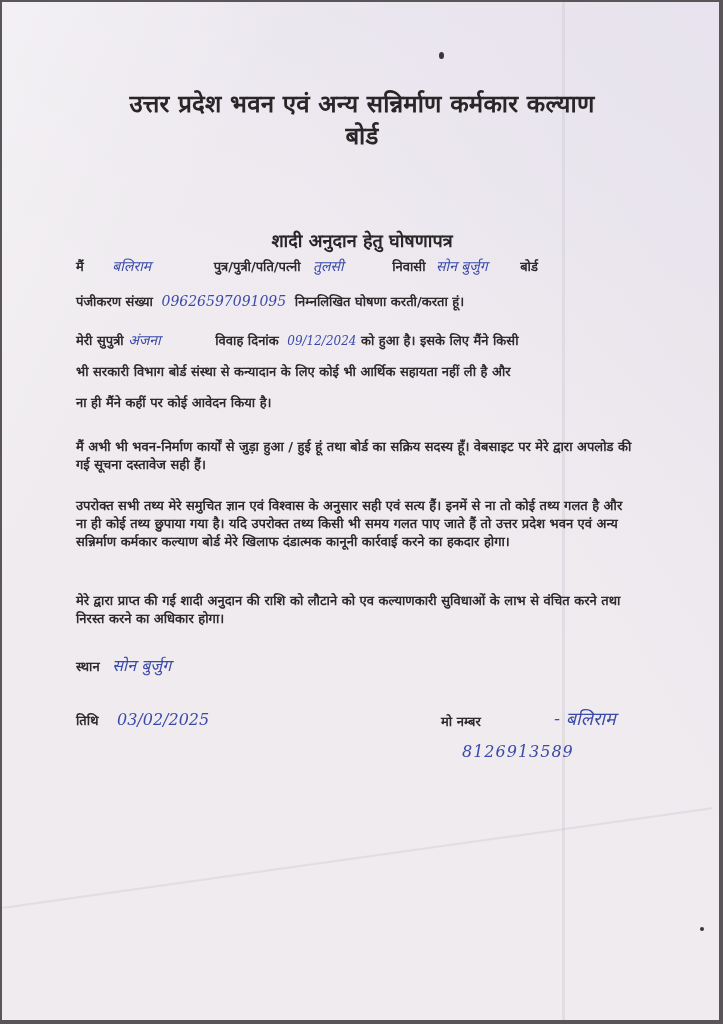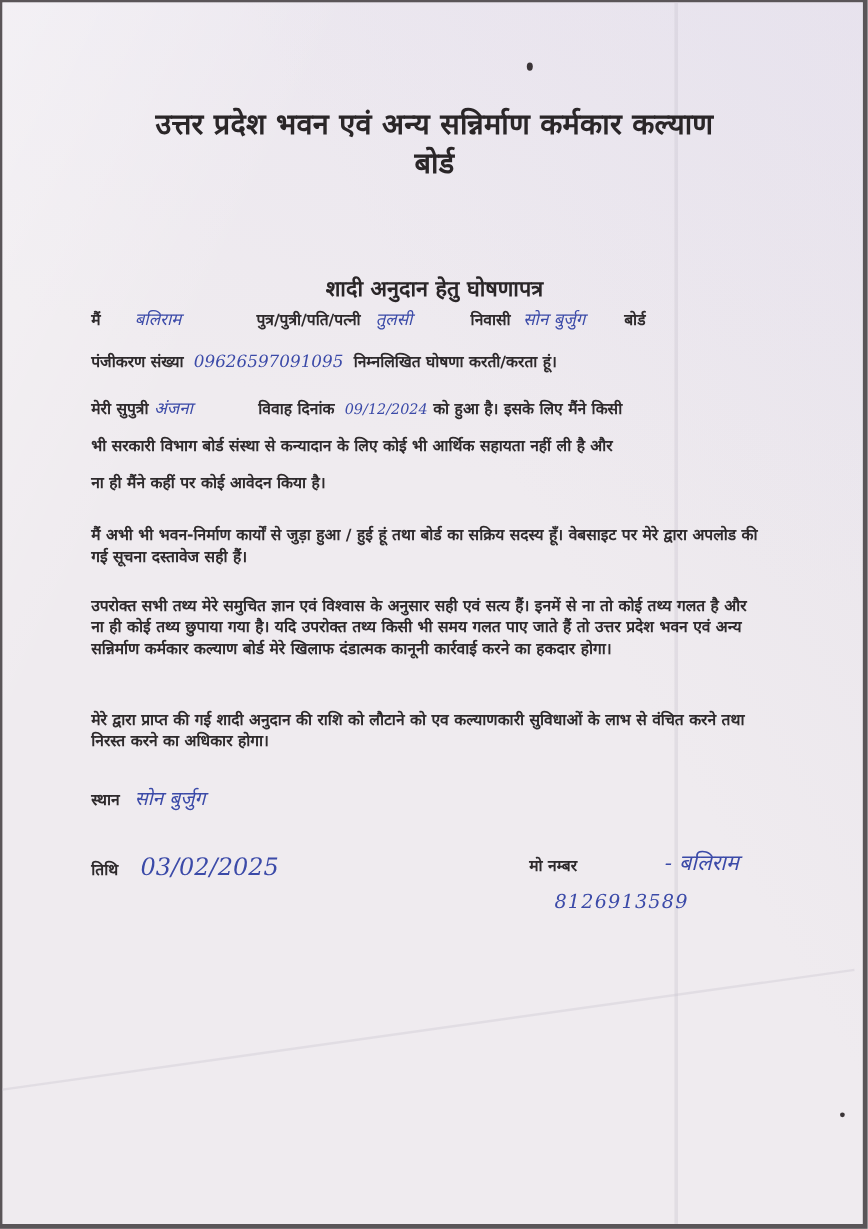--- a/index.html
+++ b/index.html
@@ -78,19 +78,19 @@
   <div class="para" style="top:495px;">उपरोक्त सभी तथ्य मेरे समुचित ज्ञान एवं विश्वास के अनुसार सही एवं सत्य हैं। इनमें से ना तो कोई तथ्य गलत है और ना ही कोई तथ्य छुपाया गया है। यदि उपरोक्त तथ्य किसी भी समय गलत पाए जाते हैं तो उत्तर प्रदेश भवन एवं अन्य सन्निर्माण कर्मकार कल्याण बोर्ड मेरे खिलाफ दंडात्मक कानूनी कार्रवाई करने का हकदार होगा।</div>
   <div class="para" style="top:590px;">मेरे द्वारा प्राप्त की गई शादी अनुदान की राशि को लौटाने को एव कल्याणकारी सुविधाओं के लाभ से वंचित करने तथा निरस्त करने का अधिकार होगा।</div>
 
   <div class="line" style="top:652px;">
     <span>स्थान</span>
     <span class="hw" style="font-size:16px; margin-left:8px;">सोन बुर्जुग</span>
   </div>
 
   <div class="line" style="top:708px;">
     <span>तिथि</span>
-    <span class="hw" style="font-size:20px; margin-left:14px;">03/02/2025</span>
+    <span class="hw" style="font-size:16px; margin-left:14px;">03/02/2025</span>
   </div>
   <div class="line" style="top:710px; left:439px;">मो नम्बर</div>
   <div class="abs hw" style="top:704px; left:552px; font-size:18px;">- बलिराम</div>
   <div class="abs hw" style="top:740px; left:460px; font-size:16px; letter-spacing:1px;">8126913589</div>
 
 </div>
 
 </body></html>

